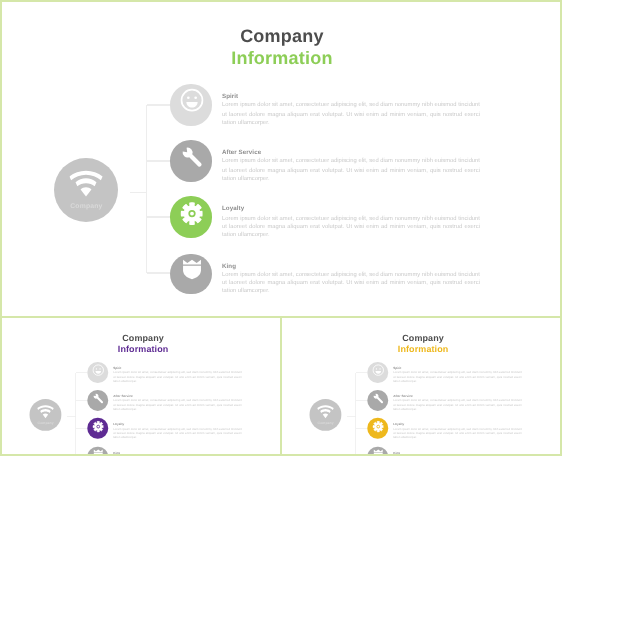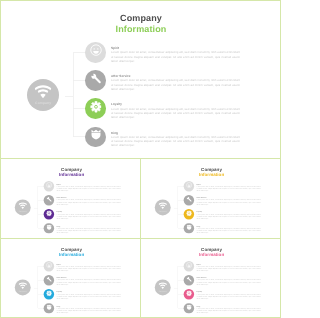--- a/index.html
+++ b/index.html
@@ -1,17 +1,17 @@
 <!DOCTYPE html>
 <html><head>
 <meta charset="utf-8">
 <style>
   html,body{margin:0;padding:0;background:#fff;}
   body{width:281px;height:318px;font-family:"Liberation Sans",sans-serif;overflow:hidden;-webkit-font-smoothing:antialiased;text-rendering:geometricPrecision;}
-  .page{position:relative;width:281px;height:318px;box-sizing:border-box;border:1px solid #d5e7a9;background:#fff;overflow:hidden;}
+  .page{position:relative;width:281px;height:228px;box-sizing:border-box;border:1px solid #d5e7a9;background:#fff;overflow:hidden;}
 
   .slide{position:absolute;box-sizing:border-box;background:#fff;overflow:hidden;}
   .hero{left:0;top:0;width:279px;height:158px;border-bottom:1px solid #d5e7a9;}
   .m1{left:0;    top:158px;width:140px;height:79.5px;border-right:1px solid #d5e7a9;border-bottom:1px solid #d5e7a9;}
   .m2{left:140px;top:158px;width:139px;height:79.5px;border-bottom:1px solid #d5e7a9;}
   .m3{left:0;    top:237.5px;width:140px;height:78.5px;border-right:1px solid #d5e7a9;}
   .m4{left:140px;top:237.5px;width:139px;height:78.5px;}
 
   
   .canvas{position:absolute;left:0;top:0;width:279px;height:157px;transform-origin:0 0;}

